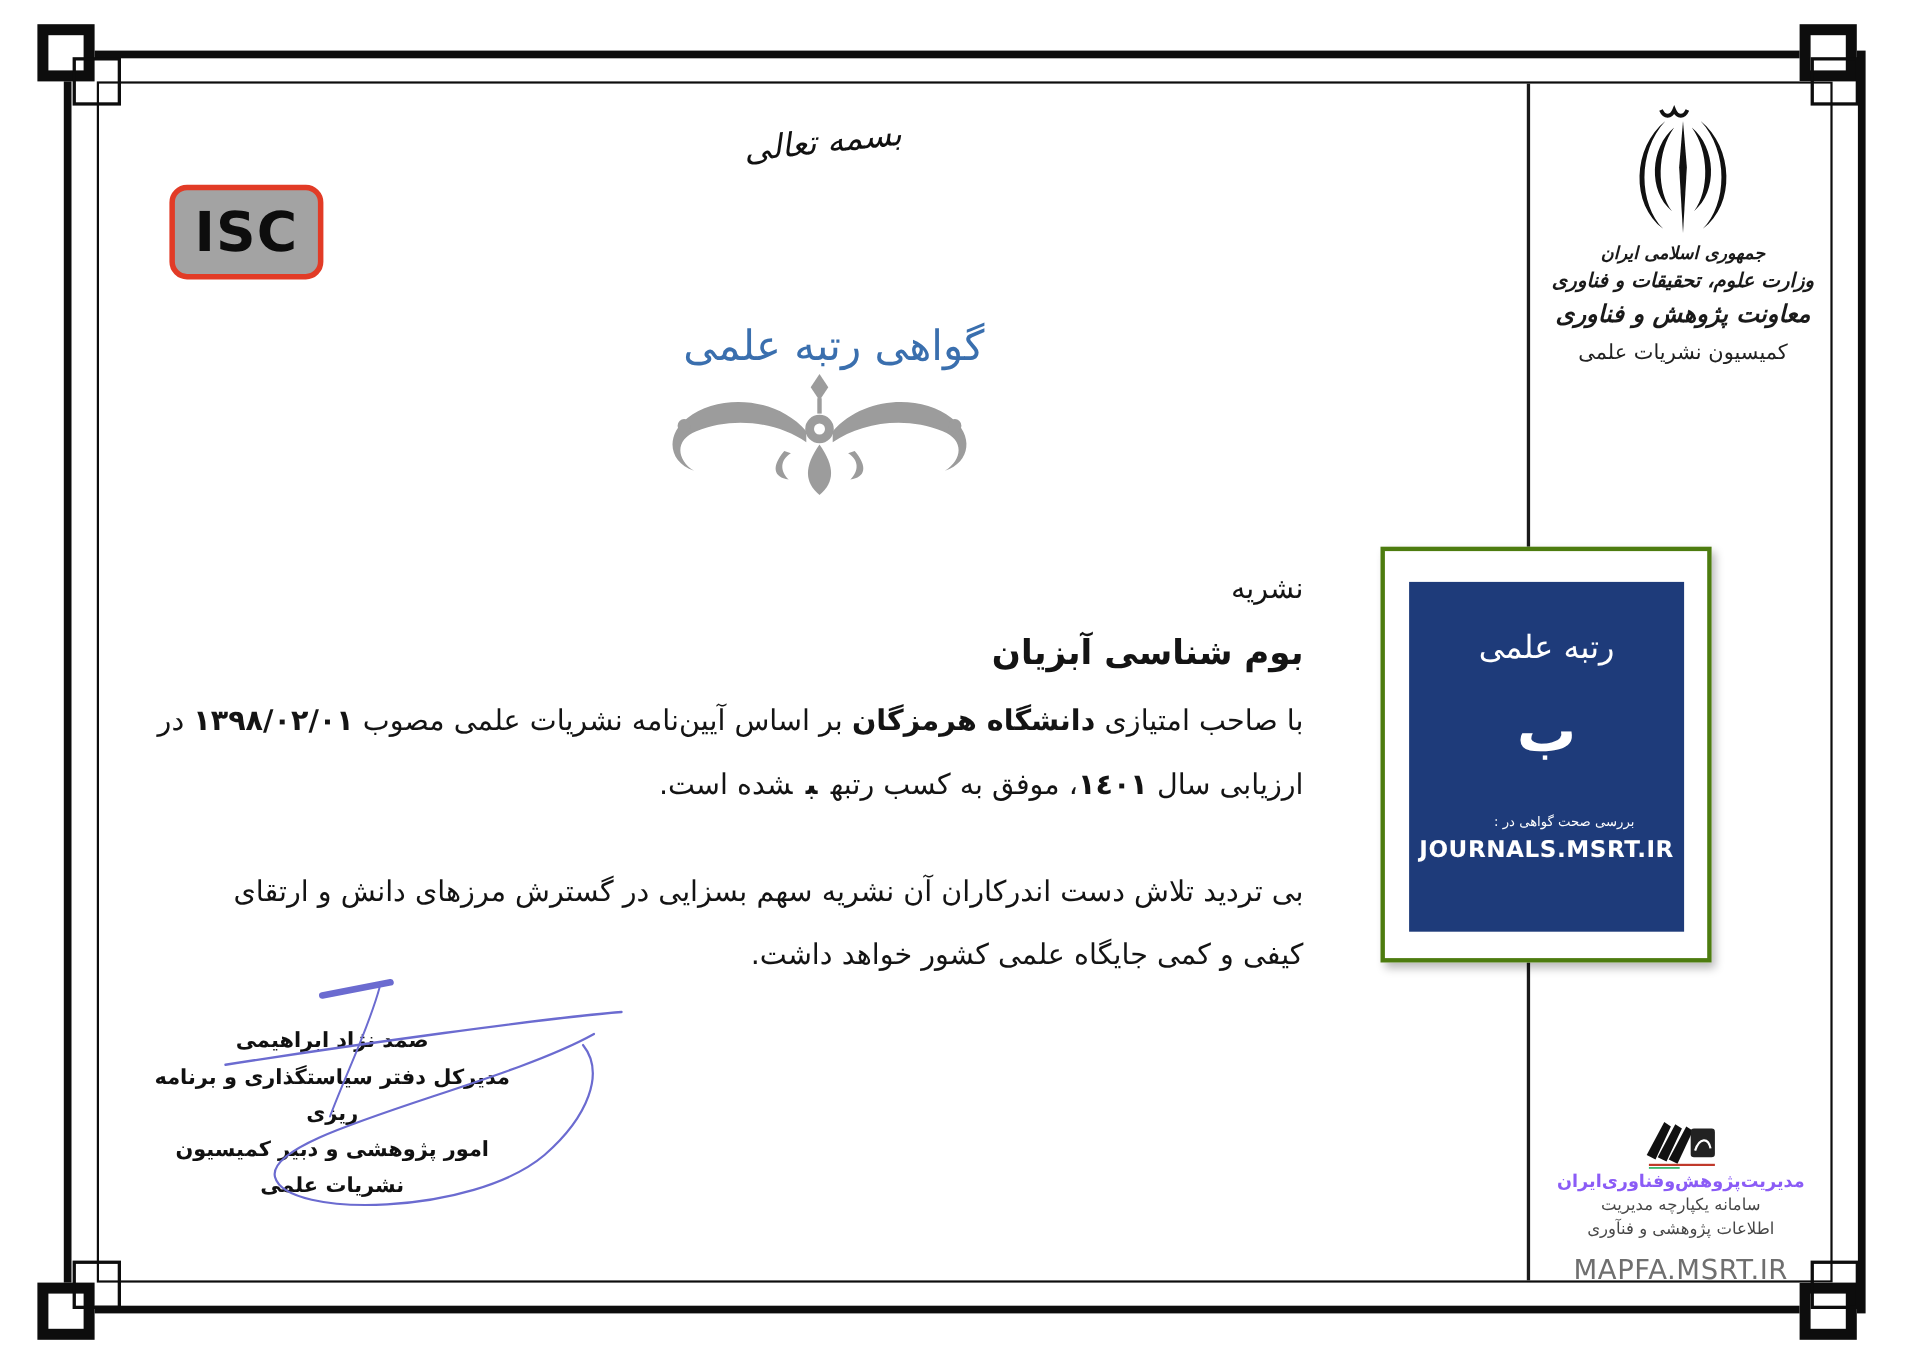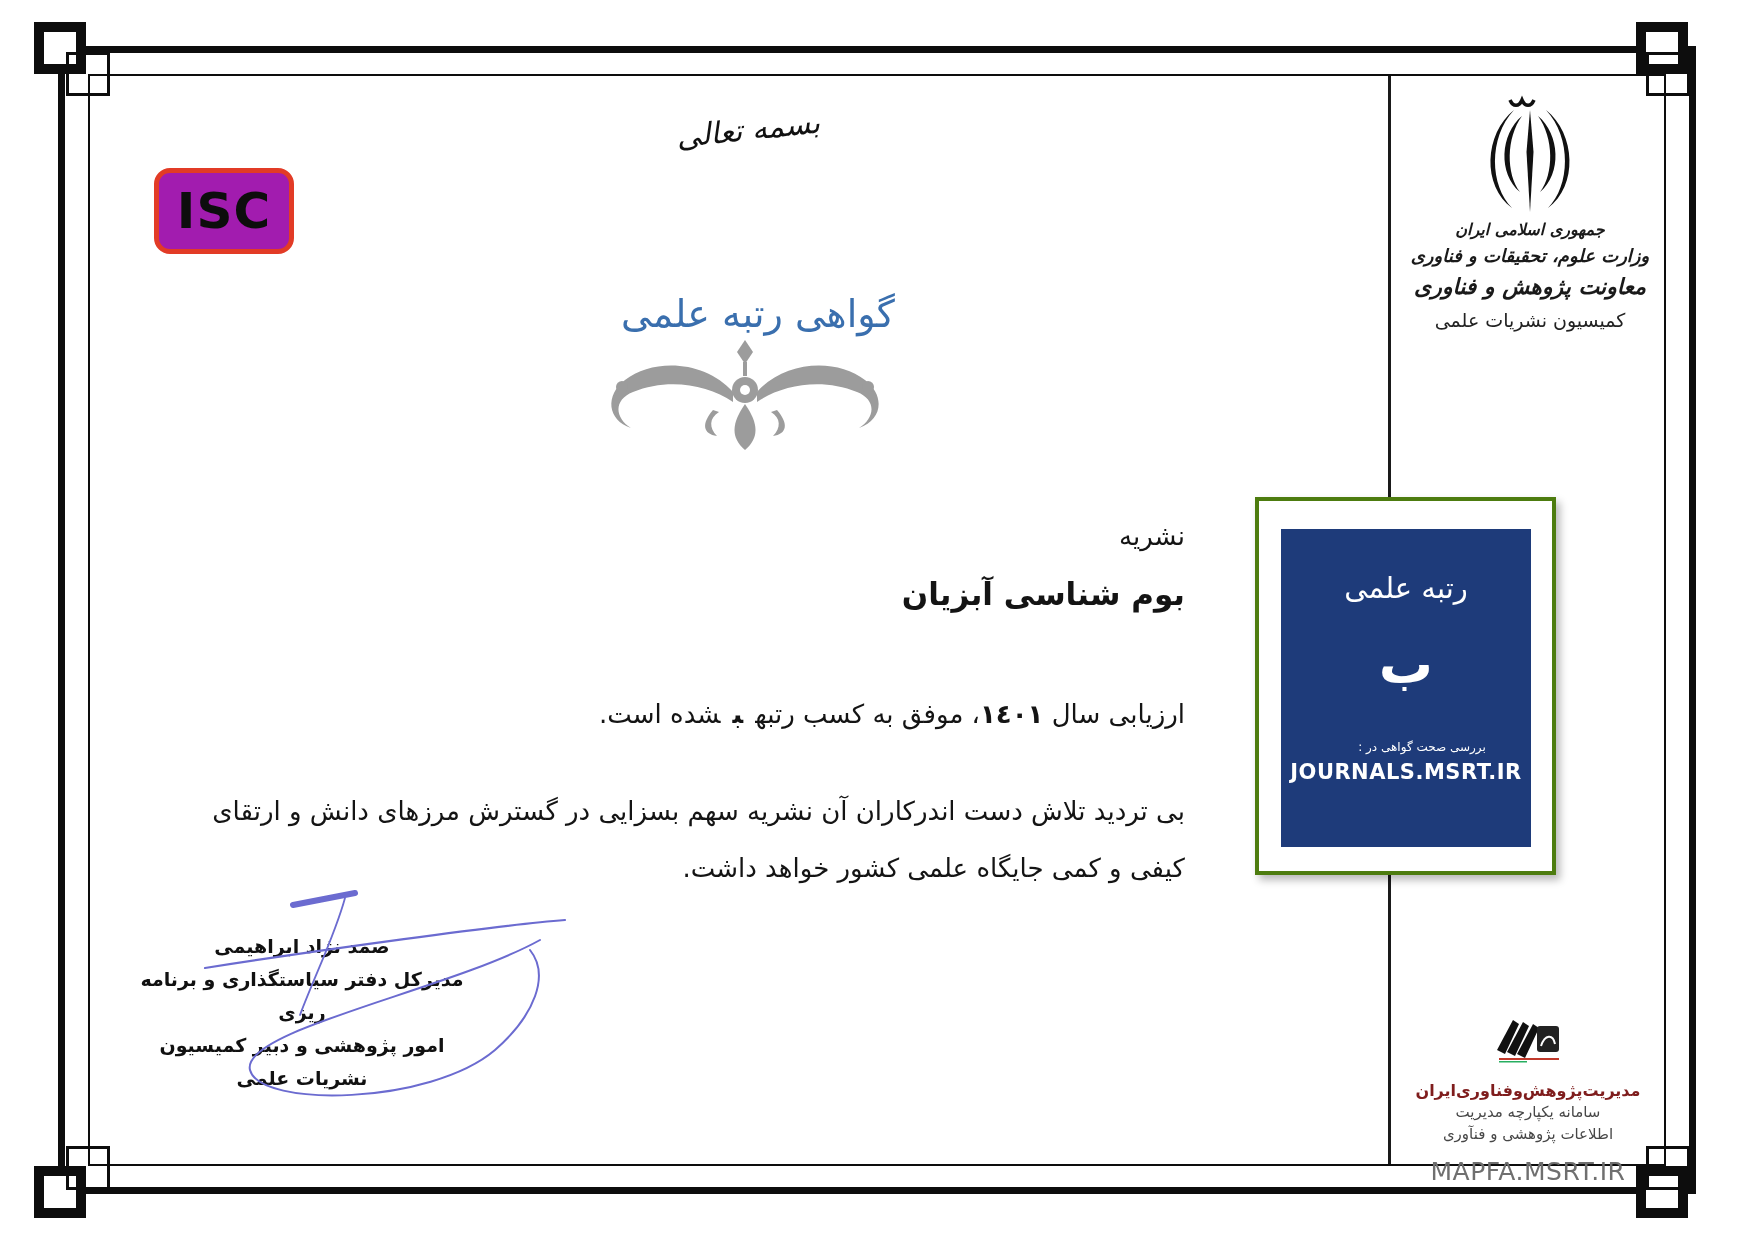--- a/index.html
+++ b/index.html
@@ -12,21 +12,21 @@
   .frame-outer{position:absolute;left:58px;top:46px;width:1624px;height:1134px;border:7px solid #0d0d0d;}
   .frame-inner{position:absolute;left:88px;top:74px;width:1574px;height:1088px;border:2px solid #0d0d0d;}
   .corner-thick{position:absolute;width:32px;height:32px;border:10px solid #0d0d0d;background:#fff;}
   .corner-thin{position:absolute;width:38px;height:38px;border:3px solid #0d0d0d;background:transparent;}
   .c-tl1{left:34px;top:22px;} .c-tr1{left:1636px;top:22px;} .c-bl1{left:34px;top:1166px;} .c-br1{left:1636px;top:1166px;}
   .c-tl2{left:66px;top:52px;} .c-tr2{left:1646px;top:52px;} .c-bl2{left:66px;top:1146px;} .c-br2{left:1646px;top:1146px;}
   
   .bismillah{position:absolute;left:598px;top:112px;width:300px;text-align:center;
     font-size:30px;font-style:italic;transform:rotate(-6deg);color:#111;}
   .isc{position:absolute;left:118px;top:168px;width:212px;text-align:center;}
-  .isc-box{margin:0 auto;width:130px;height:76px;background:#a21caf;border:5px solid #e23b26;border-radius:16px;
+  .isc-box{margin:0 auto;width:130px;height:76px;background:#a3a3a3;border:5px solid #e23b26;border-radius:16px;
     display:flex;align-items:center;justify-content:center;}
   .isc-box span{font-size:50px;font-weight:800;color:#0d0d0d;letter-spacing:1px;}
   .isc-cap{margin-top:6px;color:#c9302c;font-weight:bold;font-size:14.5px;line-height:1.45;direction:rtl;}
   .gov{position:absolute;left:1395px;top:90px;width:270px;text-align:center;direction:rtl;}
   .gov svg{display:block;margin:0 auto;}
   .gov-l1{margin-top:6px;font-size:16px;font-weight:bold;font-style:italic;}
   .gov-l2{margin-top:6px;font-size:18px;font-weight:bold;font-style:italic;}
   .gov-l3{margin-top:8px;font-size:22px;font-weight:bold;font-style:italic;}
   .gov-l4{margin-top:10px;font-size:19px;color:#222;}
   
@@ -53,21 +53,21 @@
     border:4px solid #4d7c0f;box-shadow:4px 5px 8px rgba(0,0,0,0.28);z-index:2;}
   .badge-blue{position:absolute;left:22px;top:28px;width:250px;height:318px;background:#1e3b7a;
     text-align:center;color:#fff;direction:rtl;}
   .badge-title{margin-top:42px;font-size:29px;}
   .badge-rank{margin-top:28px;font-size:54px;font-weight:bold;}
   .badge-verify{margin-top:44px;font-size:12px;color:#ffffff;padding-left:32px;}
   .badge-url{margin-top:6px;font-size:21px;font-weight:bold;letter-spacing:0.5px;direction:ltr;}
   
   .mapfa{position:absolute;left:1398px;top:1016px;width:260px;text-align:center;direction:rtl;}
   .mapfa svg{display:block;margin:0 auto;}
-  .mapfa-t{margin-top:17px;color:#7f1d1d;font-weight:bold;font-size:16px;}
+  .mapfa-t{margin-top:0;color:#8b5cf6;font-weight:bold;font-size:16px;}
   .mapfa-s{margin-top:2px;color:#474747;font-size:15px;line-height:20px;}
   .mapfa-u{margin-top:13px;color:#6f6f6f;font-size:25px;letter-spacing:0.5px;direction:ltr;}
 </style>
 </head>
 <body>
 
 <div class="cert">
 
   <div class="frame-outer"></div>
   <div class="frame-inner"></div>
@@ -121,20 +121,21 @@
         <circle cx="27" cy="47" r="6"></circle>
         <path d="M118 70 C106 84 108 94 122 96 C114 88 114 78 124 72 Z"></path>
       </g>
       <path d="M150 64 C136 84 136 98 150 110 C164 98 164 84 150 64 Z"></path>
     </g>
     <circle cx="150" cy="50" r="5" fill="#fff"></circle>
   </svg>
 
   <div class="bline b-label">نشریه</div>
   <div class="bline b-name">بوم شناسی آبزیان</div>
+  <div class="bline b-l3"><span>با صاحب امتیازی </span><b>دانشگاه هرمزگان</b><span> بر اساس آیین‌نامه نشریات علمی مصوب </span><b>١٣٩٨/٠٢/٠١</b><span> در</span></div>
   <div class="bline b-l4"><span>ارزیابی سال </span><b>١٤٠١</b><span>، موفق به کسب رتبه</span><b class="rank-inline">ب</b><span>شده است.</span></div>
   <div class="bline b-l5">بی تردید  تلاش  دست اندرکاران  آن نشریه  سهم  بسزایی در گسترش  مرزهای  دانش  و  ارتقای</div>
   <div class="bline b-l6">کیفی و کمی جایگاه علمی کشور خواهد داشت.</div>
 
   <svg class="sig-svg" width="380" height="240" viewBox="0 0 380 240">
     <g stroke="#6b6bd0" fill="none" stroke-linecap="round">
       <path d="M93 25 L155 13" stroke-width="6"></path>
       <path d="M145 18 C135 55 115 95 100 135" stroke-width="1.8"></path>
       <path d="M5 88 C120 70 300 45 365 40" stroke-width="2.2"></path>
       <path d="M340 60 C250 110 40 150 50 190 C60 228 230 225 295 170 C335 135 350 95 330 70" stroke-width="2"></path>

